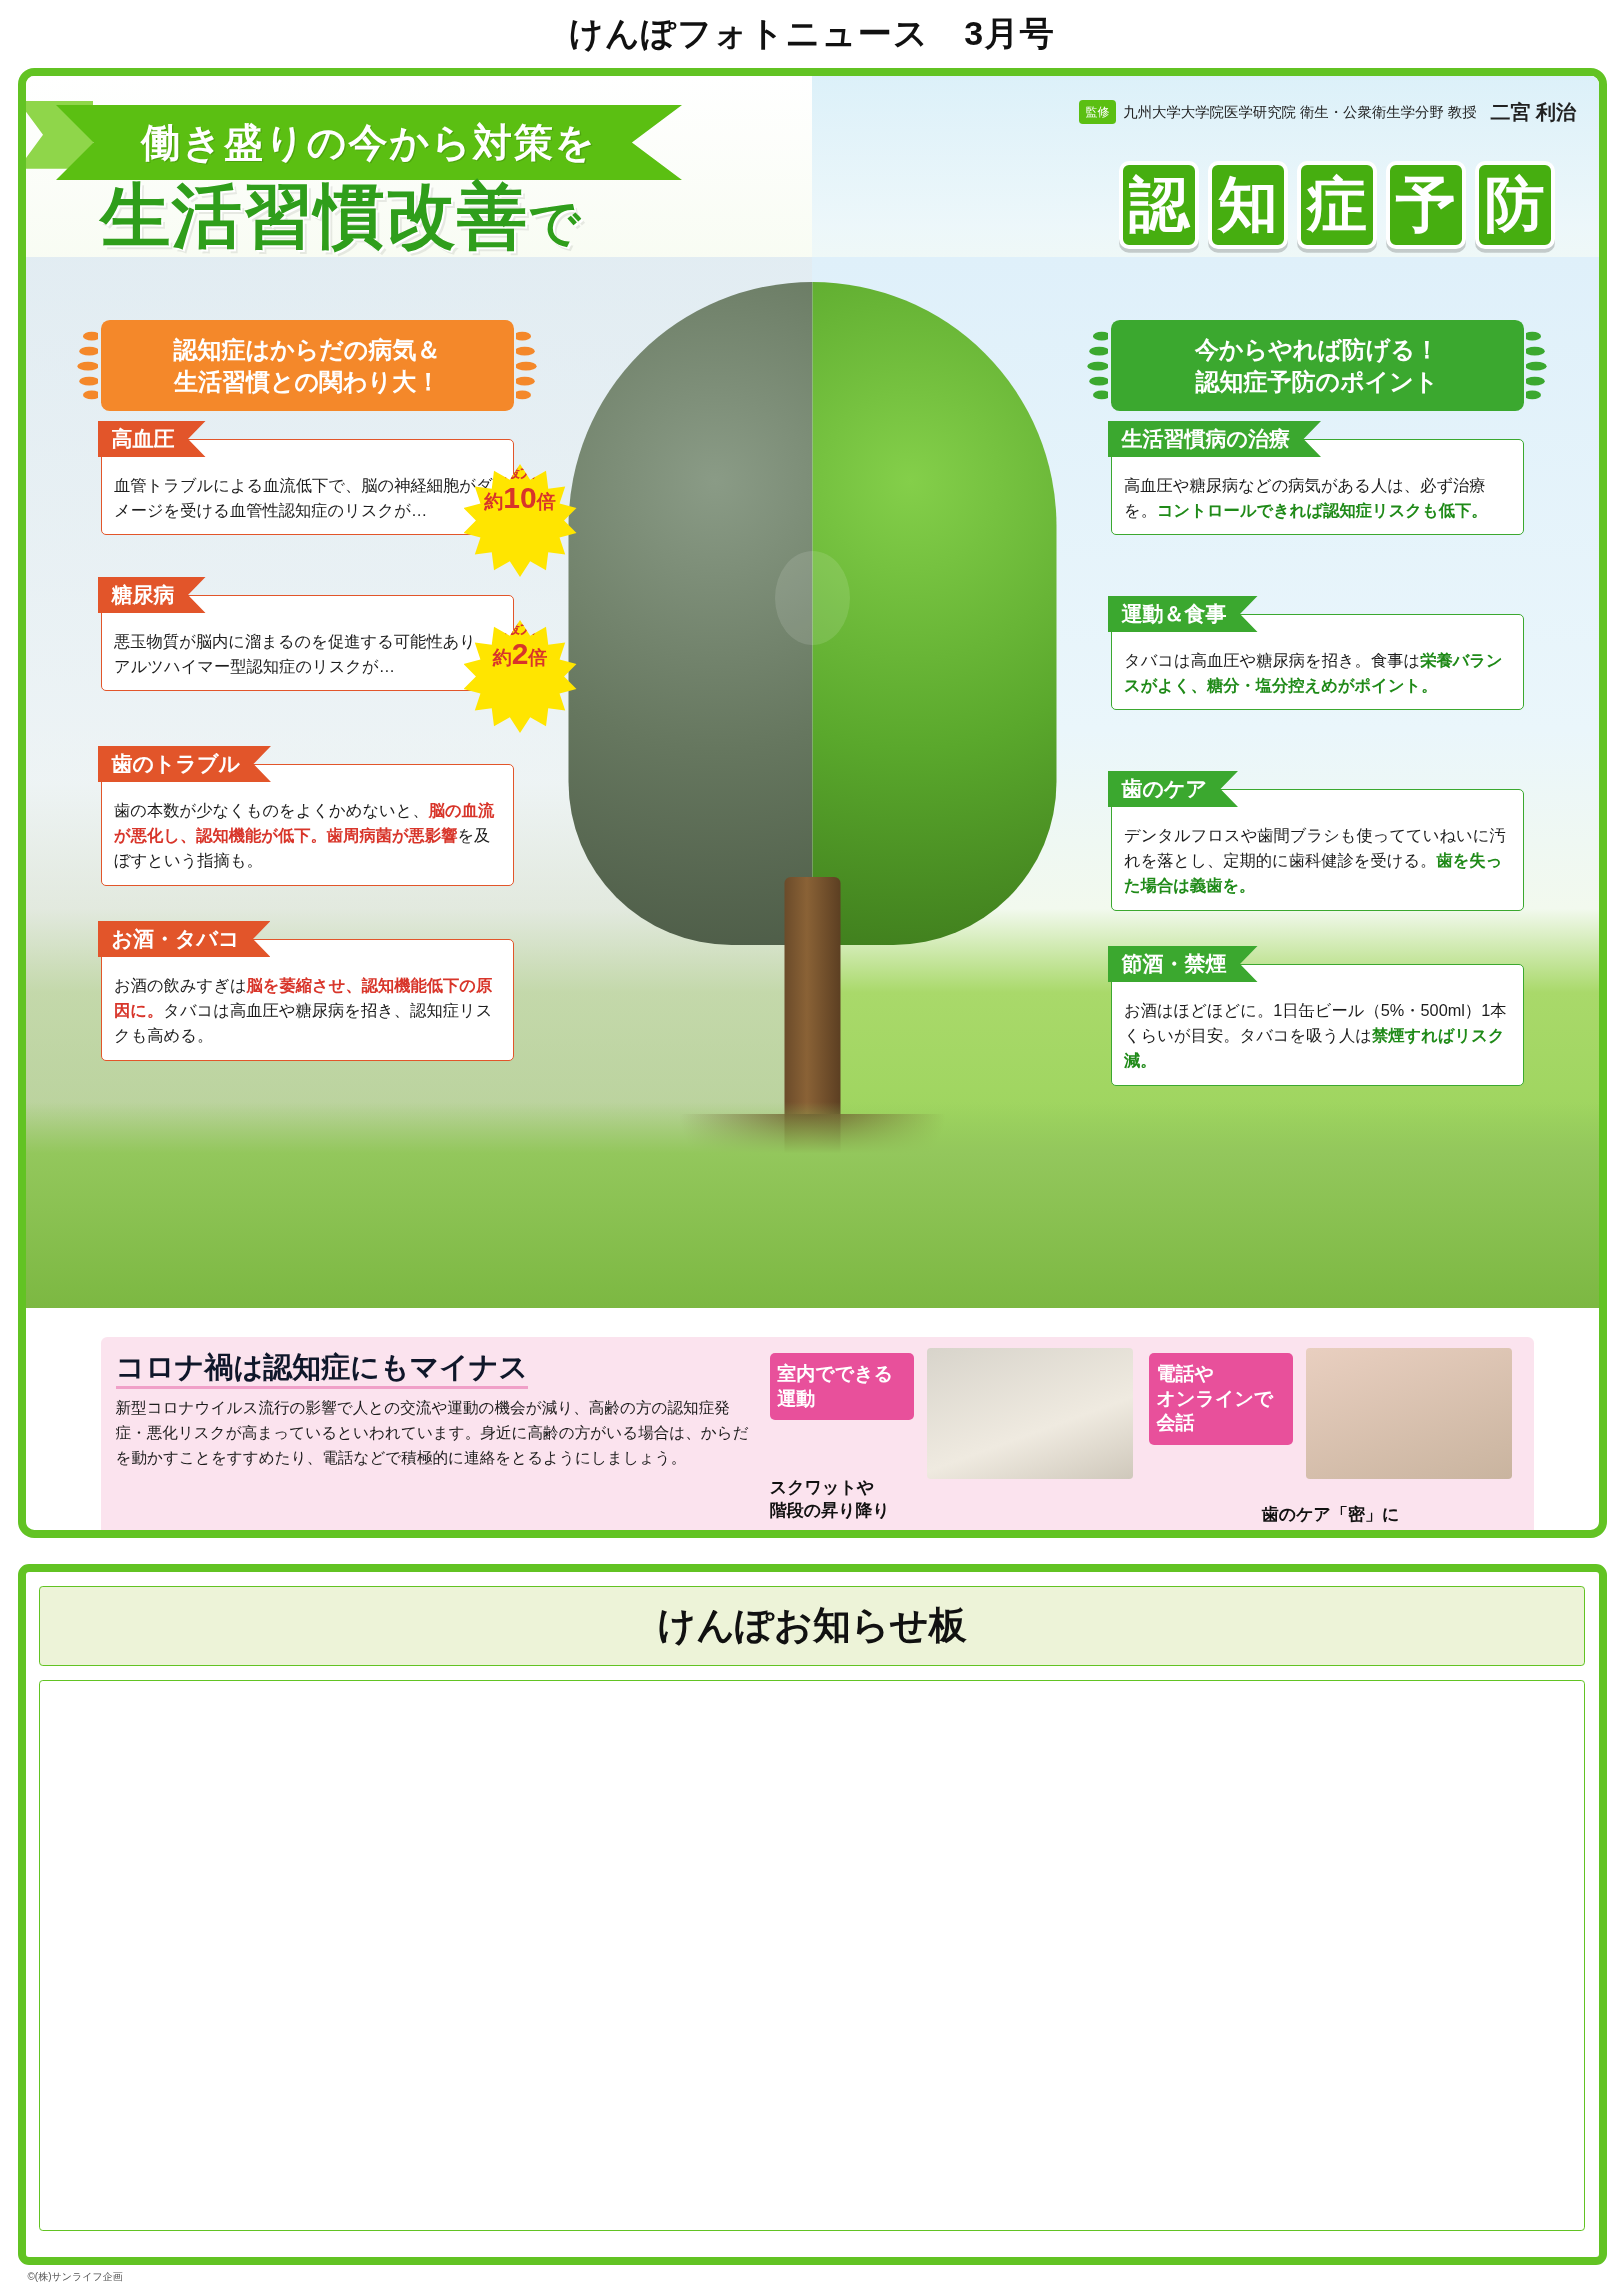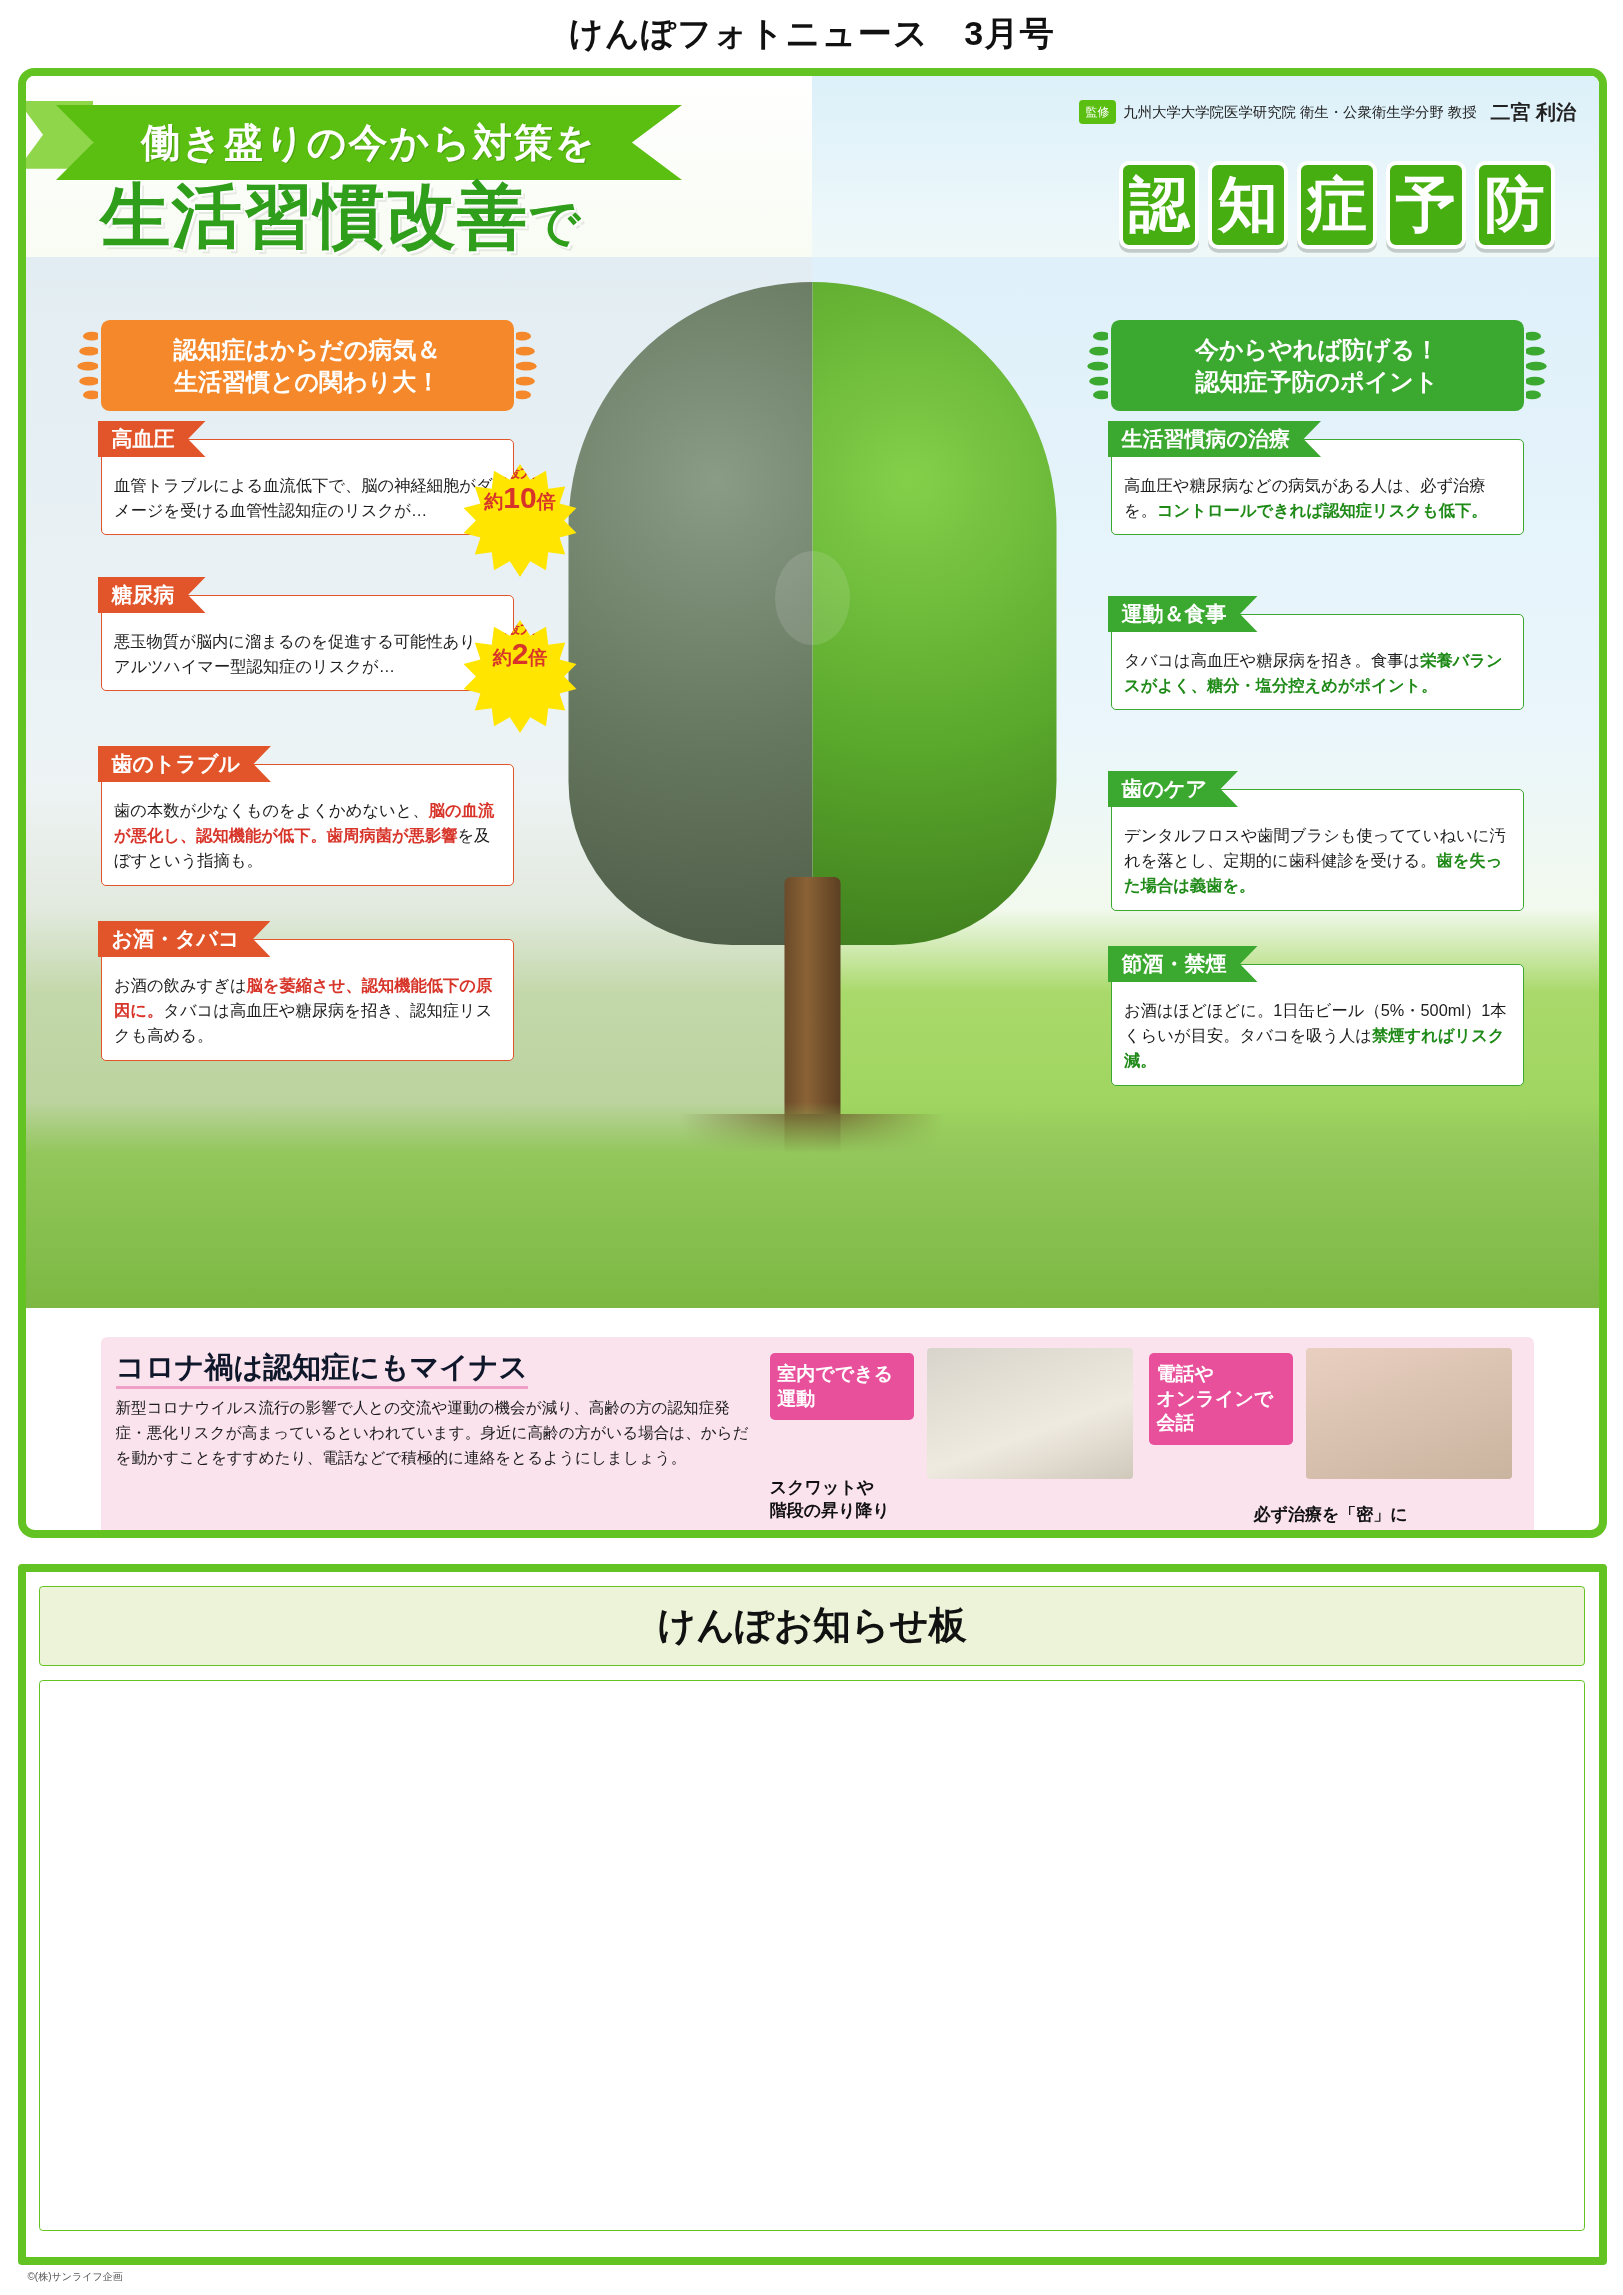--- a/index.html
+++ b/index.html
@@ -241,21 +241,21 @@
   .mini .caption {
     position: absolute; bottom: 3.8px; left: 0; width: 100%;
     text-align: center; font-size: 17px; font-weight: bold; color: #111;
   }
   .mini .caption.left-align { text-align: left; width: 156px; bottom: 6.3px; line-height:1.35;}
 
   
   .notice {
     position: absolute; top: 1564px; left: 17.5px;
     width: 1589px; height: 701px;
-    border: 8.8px solid #62c323; border-radius: 4px;
+    border: 8.8px solid #62c323; border-radius: 11px;
     background: #fff;
     padding: 13.8px;
   }
   .notice-head {
     height: 80px; background: #edf3d8; border: 1.9px solid #62c323;
     border-radius: 3.8px;
     display: flex; align-items: center; justify-content: center;
     font-size: 38px; font-weight: bold; color: #111;
   }
   .notice-body {
@@ -453,21 +453,21 @@
         </div>
       </div>
 
       <div class="mini">
         <div class="label">
           <div>電話や</div>
           <div>オンラインで</div>
           <div>会話</div>
         </div>
         <div class="photo b"></div>
-        <div class="caption">必ず治療を「密」に</div>
+        <div class="caption">歯のケア「密」に</div>
       </div>
     </div>
 
   </div>
 
   <div class="notice">
     <div class="notice-head">けんぽお知らせ板</div>
     <div class="notice-body"></div>
   </div>
 

